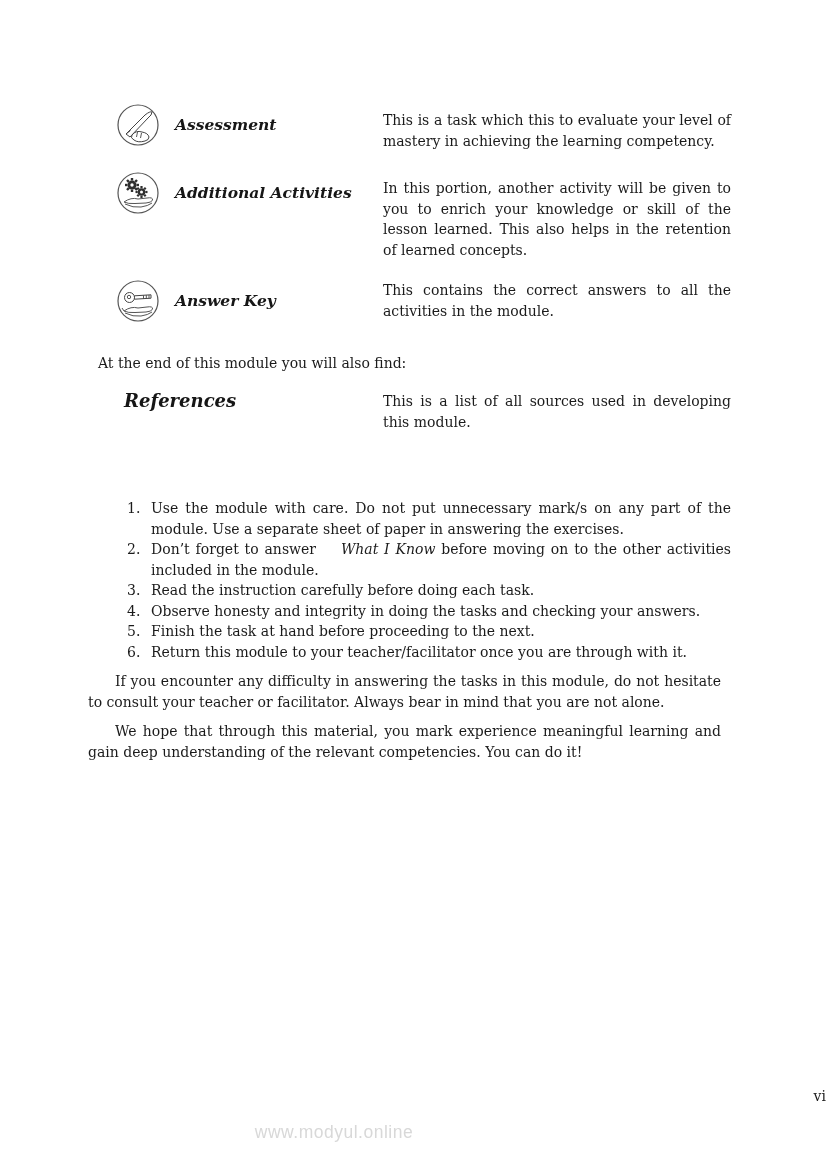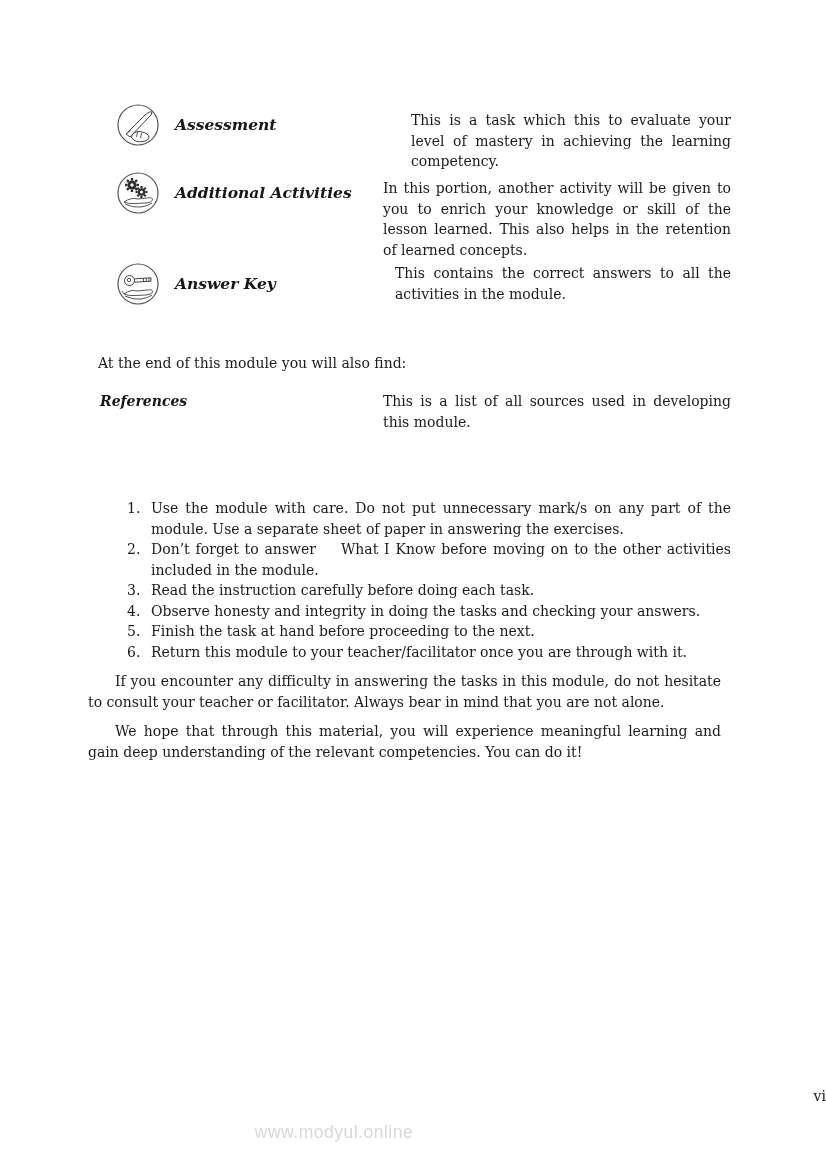--- a/index.html
+++ b/index.html
@@ -13,45 +13,45 @@
     line-height:20.5px;
     color:#1b1b1b;
     overflow:hidden;
   }
   .abs{position:absolute;}
   p{margin:0;}
 
   
   .legend{left:117px;top:104px;width:614px;}
   .legend-row{position:absolute;left:0;width:614px;display:flex;align-items:flex-start;}
-  .legend-row.r1{top:0;gap:28px;}
+  .legend-row.r1{top:0;}
   .legend-row.r2{top:68px;}
-  .legend-row.r3{top:159px;gap:12px;}
+  .legend-row.r3{top:176px;}
   .legend-left{flex:0 0 266px;display:flex;align-items:center;height:42px;}
   .icon-wrap{width:42px;height:42px;flex:0 0 42px;}
   .icon-wrap svg{display:block;}
   .legend-label{
     margin-left:16px;
     font-weight:bold;font-style:italic;
     font-size:15.5px;white-space:nowrap;color:#161616;
   }
   .legend-desc{flex:1;text-align:justify;margin-top:6px;}
   .r3 .legend-desc{margin-top:0;}
 
   
   .find-note{left:98px;top:345px;width:633px;margin-top:8px;}
   .ref-row{left:98px;top:391px;width:633px;}
-  .ref-label{position:absolute;left:2px;top:0;font-weight:bold;font-style:italic;font-size:14px;color:#161616;}
+  .ref-label{position:absolute;left:26px;top:0;font-weight:bold;font-style:italic;font-size:18px;color:#161616;}
   .ref-desc{position:absolute;left:285px;top:0;width:348px;text-align:justify;}
   .reminders-intro{left:98px;top:469px;width:633px;}
   .reminders-list{left:98px;top:498px;width:633px;margin:0;padding:0;list-style:none;}
   .reminders-list li{display:flex;}
   .reminders-list .num{flex:0 0 24px;margin-left:29px;}
   .reminders-list .txt{flex:1;text-align:justify;}
-  .it{margin-left:19px;}
+  .it{font-style:italic;margin-left:19px;}
   .closing{left:88px;top:671px;width:633px;}
   .closing p{text-align:justify;text-indent:27px;}
   .closing p + p{margin-top:9px;}
 
   
   .page-number{left:0;top:1086px;width:826px;text-align:right;}
   .watermark{
     left:0;top:1121px;width:668px;text-align:center;
     font-family:"Liberation Sans",sans-serif;
     font-size:17.5px;letter-spacing:.5px;color:#d8d8d8;line-height:22px;
@@ -171,19 +171,19 @@
       <div class="txt">Finish the task at hand before proceeding to the next.</div>
     </li>
     <li>
       <span class="num">6.</span>
       <div class="txt">Return this module to your teacher/facilitator once you are through with it.</div>
     </li>
   </ol>
 
   <div class="abs closing">
     <p>If you encounter any difficulty in answering the tasks in this module, do not hesitate to consult your teacher or facilitator. Always bear in mind that you are not alone.</p>
-    <p>We hope that through this material, you will experience meaningful learning and gain deep understanding of the relevant competencies. You can do it!</p>
+    <p>We hope that through this material, you mark experience meaningful learning and gain deep understanding of the relevant competencies. You can do it!</p>
   </div>
 
   <div class="abs page-number">vi</div>
   <div class="abs watermark">www.modyul.online</div>
 
 </div>
 
 </body></html>

